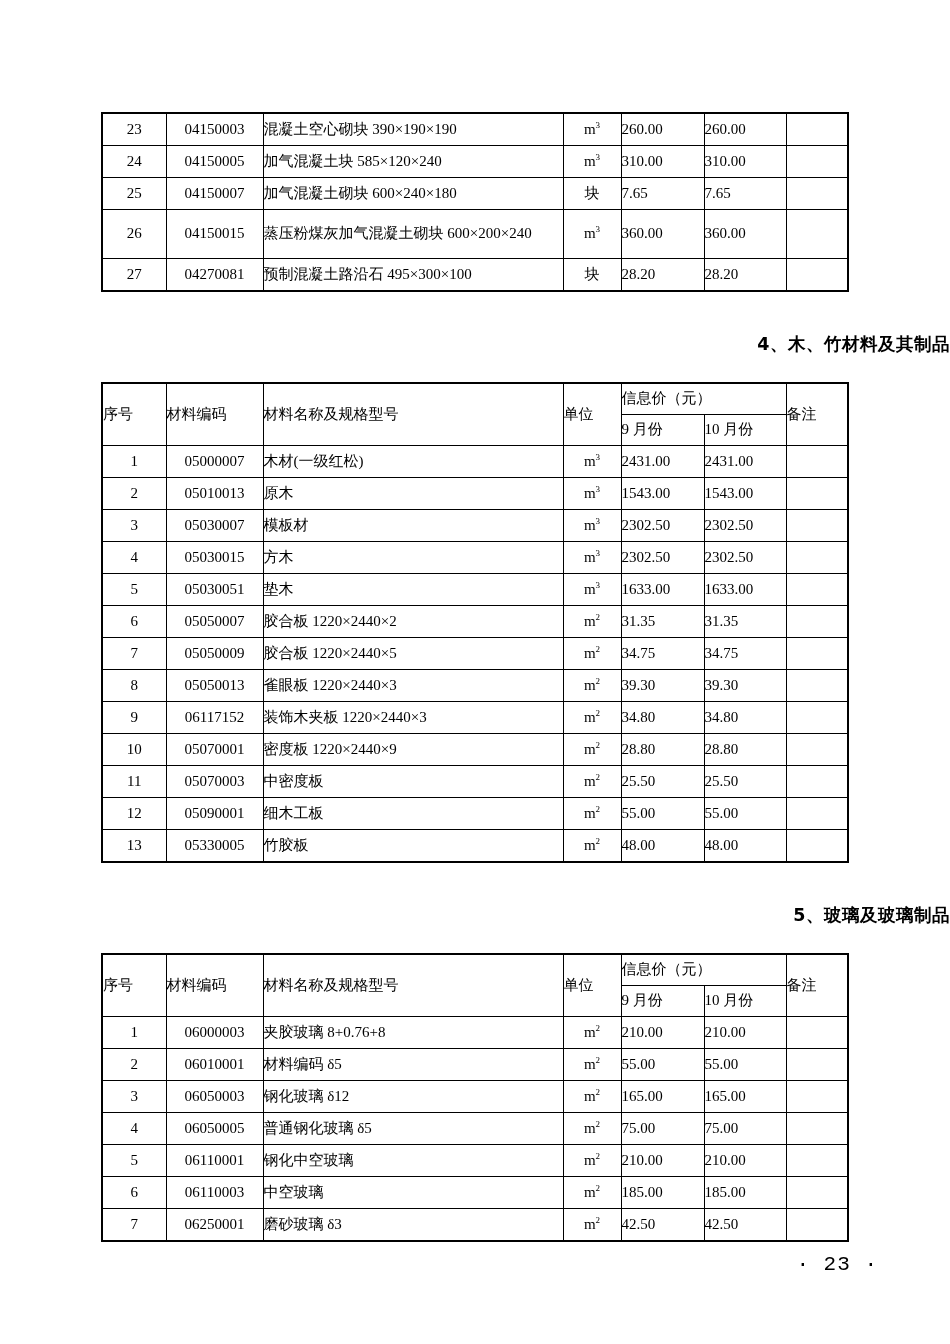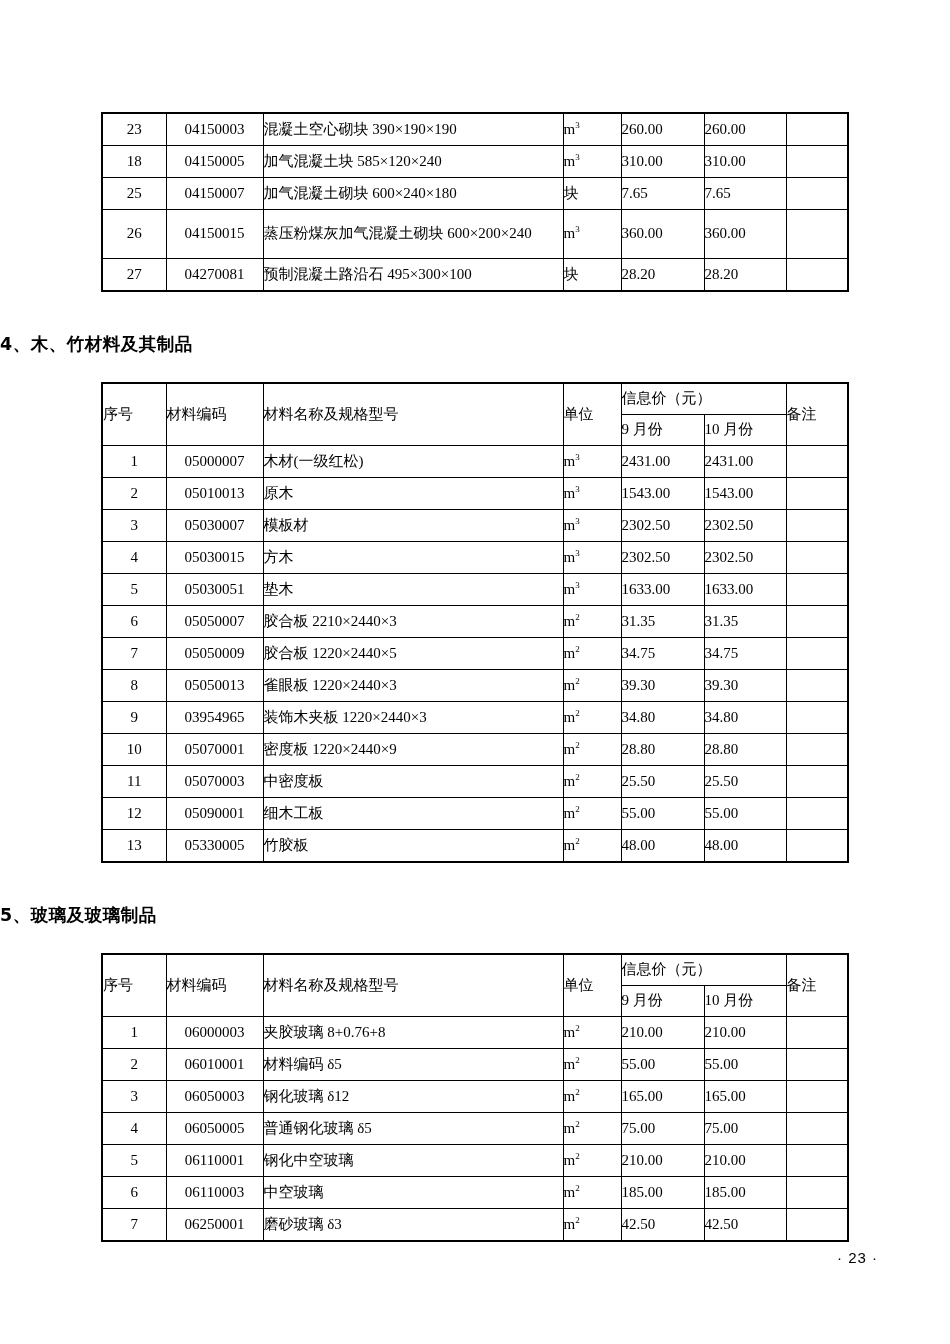--- a/index.html
+++ b/index.html
@@ -17,21 +17,21 @@
   }
   .page {
     position: relative;
     width: 950px;
     height: 1344px;
     box-sizing: border-box;
   }
 
   
   .section-title {
-    text-align: left;
+    text-align: right;
     font-family: "DejaVu Sans", "Liberation Sans", sans-serif;
     font-weight: bold;
     font-size: 17.5px;
     letter-spacing: 0.5px;
     color: #000;
   }
 
   
   table.price-table {
     border-collapse: collapse;
@@ -71,36 +71,36 @@
   .hd-tall { height: 60px; }
 
   
   .c-center { text-align: center; }
   .c-num    { font-weight: bold; }
   .row-cell { height: 31px; }
   .row-cell-tall { height: 48px; }
   .desc-pad { padding-left: 8px; padding-right: 4px; text-align: left; }
   .desc-wrap { line-height: 1.30; padding-top: 2px; padding-bottom: 2px; }
 
-  .unit-cell { text-align: left; font-size: 13px; }
+  .unit-cell { text-align: center; font-size: 13px; }
   .unit-cell sup { font-size: 9px; vertical-align: super; line-height: 0; }
 
   
   .gap-sm { height: 26px; }
   .gap-lg { height: 40px; }
 
   .table-wrap { display: flex; justify-content: center; }
 
   
   .page-footer {
     position: absolute;
     right: 72px;
-    bottom: 78px;
-    font-size: 15px;
-    font-family: Liberation Sans, sans-serif;
+    bottom: 68px;
+    font-size: 21px;
+    font-family: Liberation Mono, monospace;
     letter-spacing: 1px;
   }
 
   .top-offset { height: 112px; }
 </style>
 </head>
 <body>
 
 <div class="page">
 
@@ -122,21 +122,21 @@
             <tr>
               <td class="c-center row-cell">23</td>
               <td class="c-center row-cell">04150003</td>
               <td class="desc-pad desc-wrap row-cell">混凝土空心砌块 390×190×190</td>
               <td class="unit-cell row-cell">m<sup>3</sup></td>
               <td class="c-num row-cell">260.00</td>
               <td class="c-num row-cell">260.00</td>
               <td class="c-center row-cell"></td>
             </tr>
             <tr>
-              <td class="c-center row-cell">18</td>
+              <td class="c-center row-cell">24</td>
               <td class="c-center row-cell">04150005</td>
               <td class="desc-pad desc-wrap row-cell">加气混凝土块 585×120×240</td>
               <td class="unit-cell row-cell">m<sup>3</sup></td>
               <td class="c-num row-cell">310.00</td>
               <td class="c-num row-cell">310.00</td>
               <td class="c-center row-cell"></td>
             </tr>
             <tr>
               <td class="c-center row-cell">25</td>
               <td class="c-center row-cell">04150007</td>
@@ -241,21 +241,21 @@
               <td class="c-center row-cell">05030051</td>
               <td class="desc-pad desc-wrap row-cell">垫木</td>
               <td class="unit-cell row-cell">m<sup>3</sup></td>
               <td class="c-num row-cell">1633.00</td>
               <td class="c-num row-cell">1633.00</td>
               <td class="c-center row-cell"></td>
             </tr>
             <tr>
               <td class="c-center row-cell">6</td>
               <td class="c-center row-cell">05050007</td>
-              <td class="desc-pad desc-wrap row-cell">胶合板 2210×2440×3</td>
+              <td class="desc-pad desc-wrap row-cell">胶合板 1220×2440×2</td>
               <td class="unit-cell row-cell">m<sup>2</sup></td>
               <td class="c-num row-cell">31.35</td>
               <td class="c-num row-cell">31.35</td>
               <td class="c-center row-cell"></td>
             </tr>
             <tr>
               <td class="c-center row-cell">7</td>
               <td class="c-center row-cell">05050009</td>
               <td class="desc-pad desc-wrap row-cell">胶合板 1220×2440×5</td>
               <td class="unit-cell row-cell">m<sup>2</sup></td>
@@ -267,21 +267,21 @@
               <td class="c-center row-cell">8</td>
               <td class="c-center row-cell">05050013</td>
               <td class="desc-pad desc-wrap row-cell">雀眼板 1220×2440×3</td>
               <td class="unit-cell row-cell">m<sup>2</sup></td>
               <td class="c-num row-cell">39.30</td>
               <td class="c-num row-cell">39.30</td>
               <td class="c-center row-cell"></td>
             </tr>
             <tr>
               <td class="c-center row-cell">9</td>
-              <td class="c-center row-cell">03954965</td>
+              <td class="c-center row-cell">06117152</td>
               <td class="desc-pad desc-wrap row-cell">装饰木夹板 1220×2440×3</td>
               <td class="unit-cell row-cell">m<sup>2</sup></td>
               <td class="c-num row-cell">34.80</td>
               <td class="c-num row-cell">34.80</td>
               <td class="c-center row-cell"></td>
             </tr>
             <tr>
               <td class="c-center row-cell">10</td>
               <td class="c-center row-cell">05070001</td>
               <td class="desc-pad desc-wrap row-cell">密度板 1220×2440×9</td>

